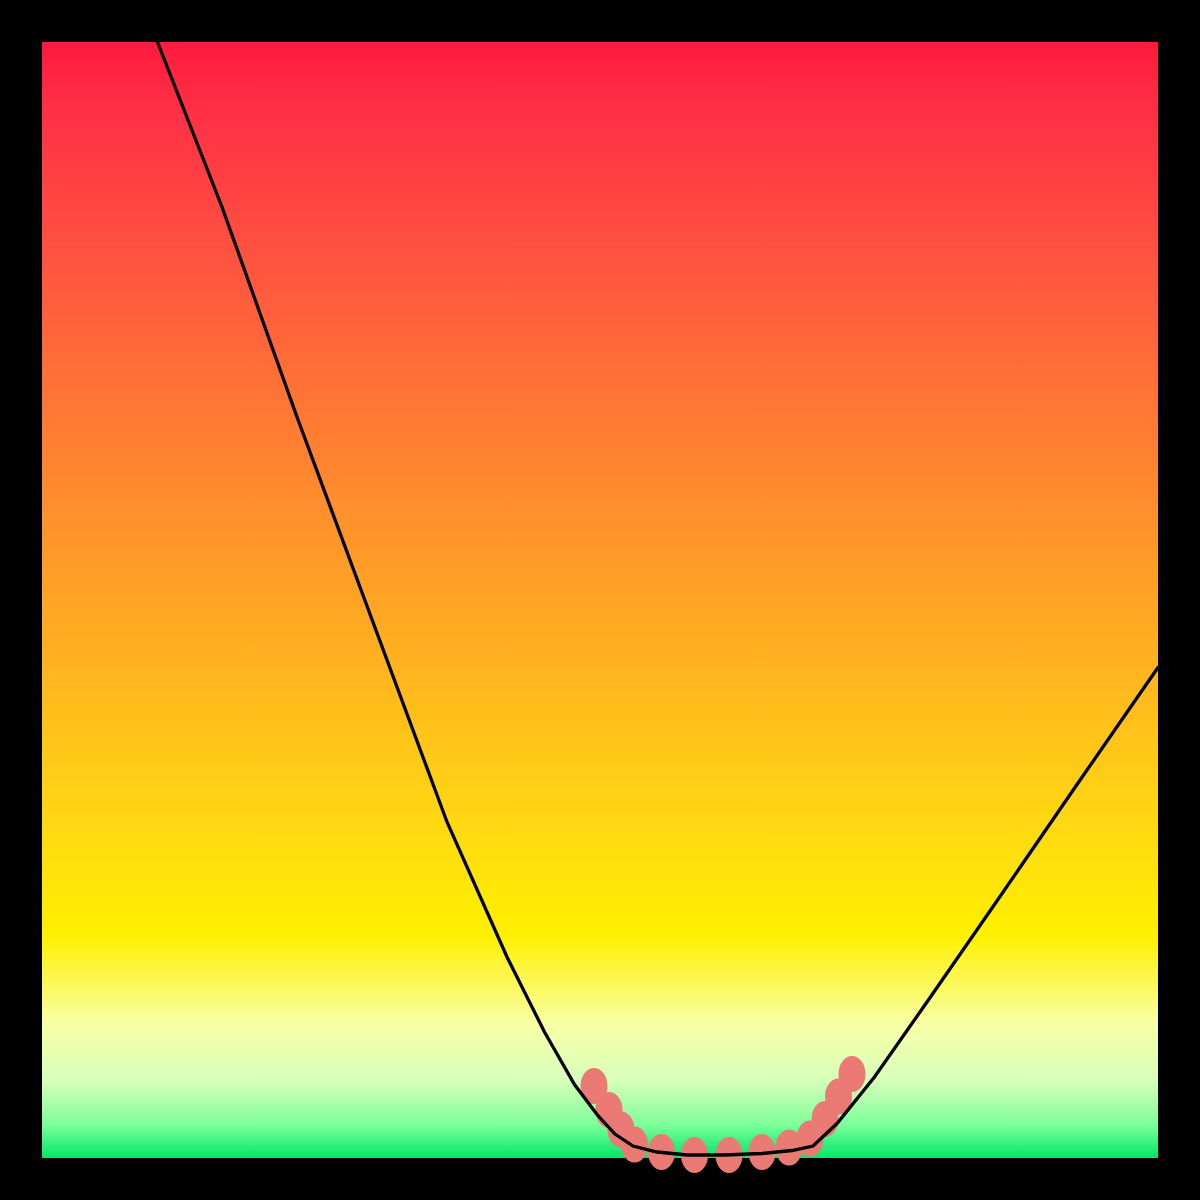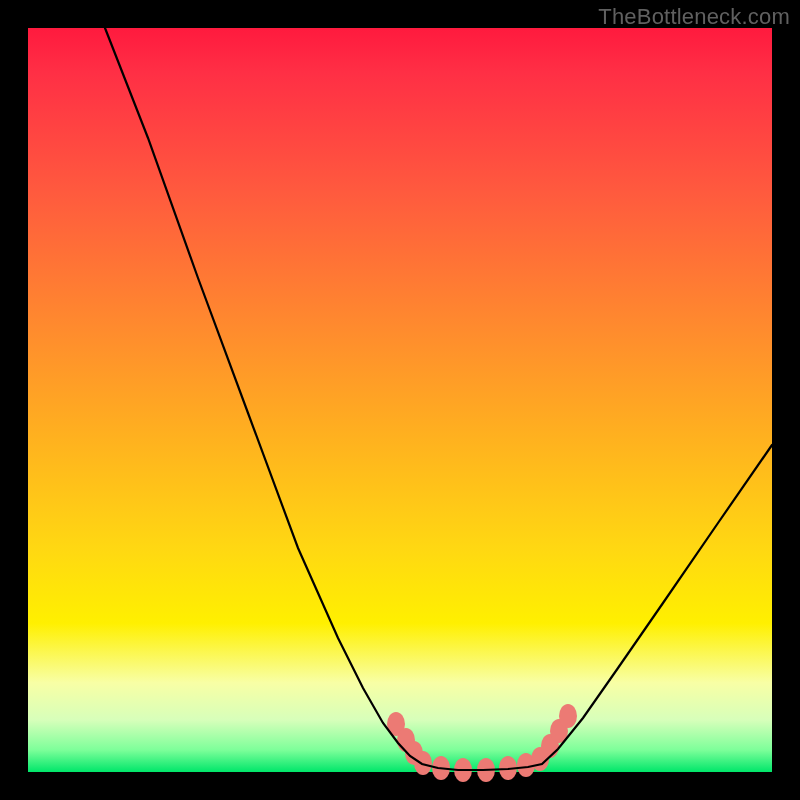--- a/index.html
+++ b/index.html
@@ -57,21 +57,20 @@
     left: 0;
     width: 744px;
     height: 744px;
     overflow: visible;
   }
 </style>
 </head>
 <body>
 
 <div class="frame">
-  <div class="watermark">TheBottleneck.com</div>
   <div class="plot">
     <svg class="curve" viewBox="0 0 744 744">
       <g id="beads">
           <ellipse cx="368" cy="696" rx="9" ry="12" fill="#ec7a74"></ellipse>
           <ellipse cx="378" cy="712" rx="9" ry="12" fill="#ec7a74"></ellipse>
           <ellipse cx="386" cy="725" rx="9" ry="12" fill="#ec7a74"></ellipse>
           <ellipse cx="395" cy="735" rx="9" ry="12" fill="#ec7a74"></ellipse>
           <ellipse cx="413" cy="740" rx="9" ry="12" fill="#ec7a74"></ellipse>
           <ellipse cx="435" cy="742" rx="9" ry="12" fill="#ec7a74"></ellipse>
           <ellipse cx="458" cy="742" rx="9" ry="12" fill="#ec7a74"></ellipse>

